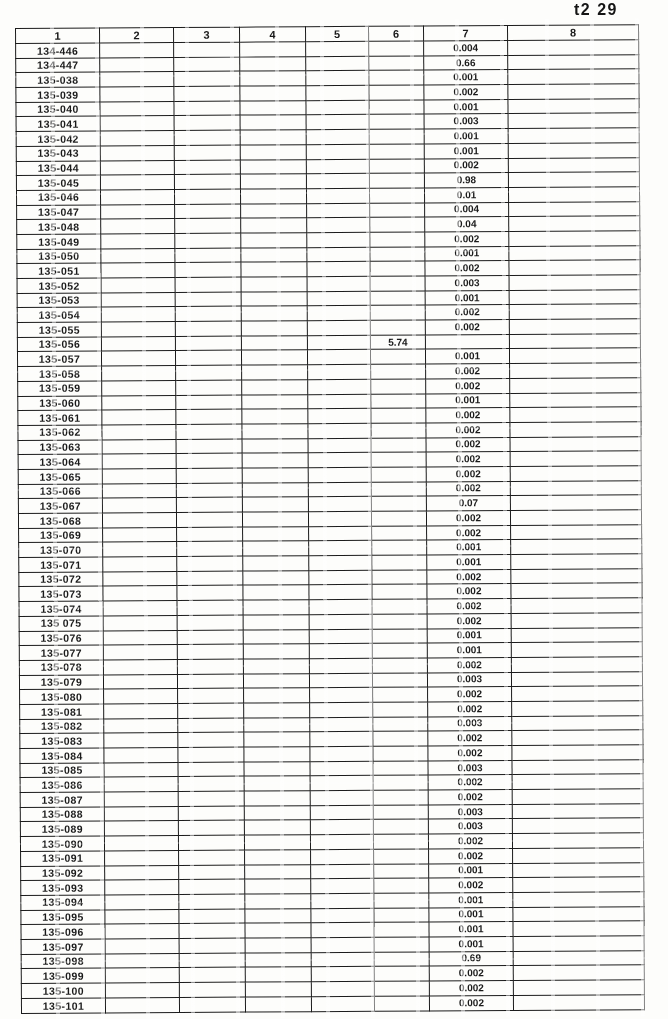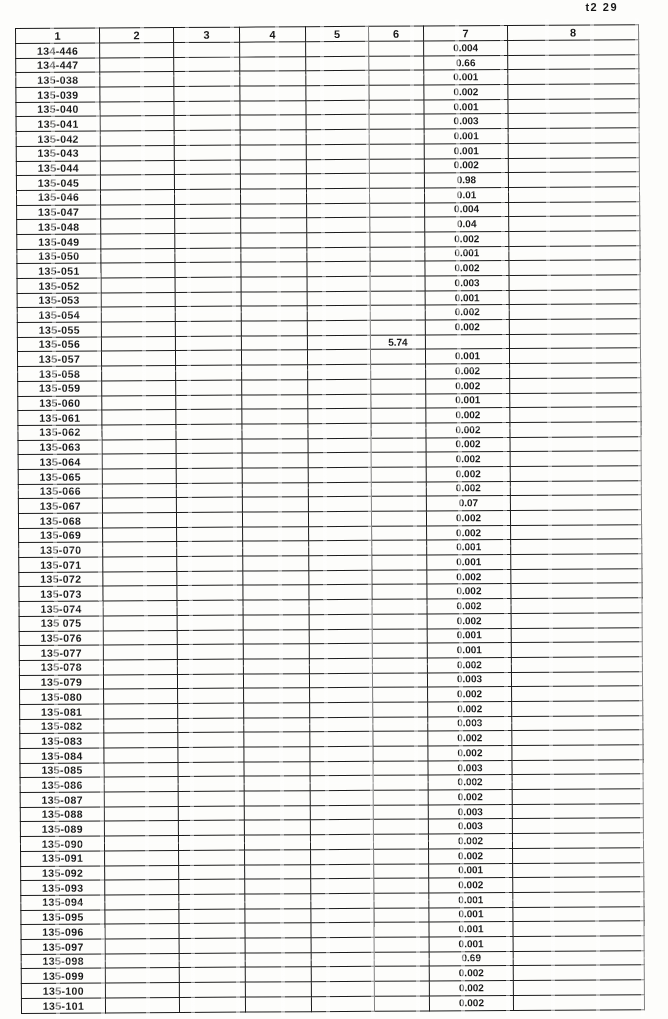--- a/index.html
+++ b/index.html
@@ -9,21 +9,21 @@
     background: #fdfdfb;
     font-family: "Liberation Sans", sans-serif;
     overflow: hidden;
     position: relative;
   }
   .page { position: absolute; inset: 0; }
 
   .corner-label {
     position: absolute;
     top: 1px; right: 50px;
-    font-size: 11px;
+    font-size: 16px;
     font-weight: bold;
     letter-spacing: 1.5px;
     color: #151515;
     transform: scaleY(1.05);
   }
 
   .table-wrap {
     position: absolute;
     left: 15px; top: 28px;
     width: 623px;

